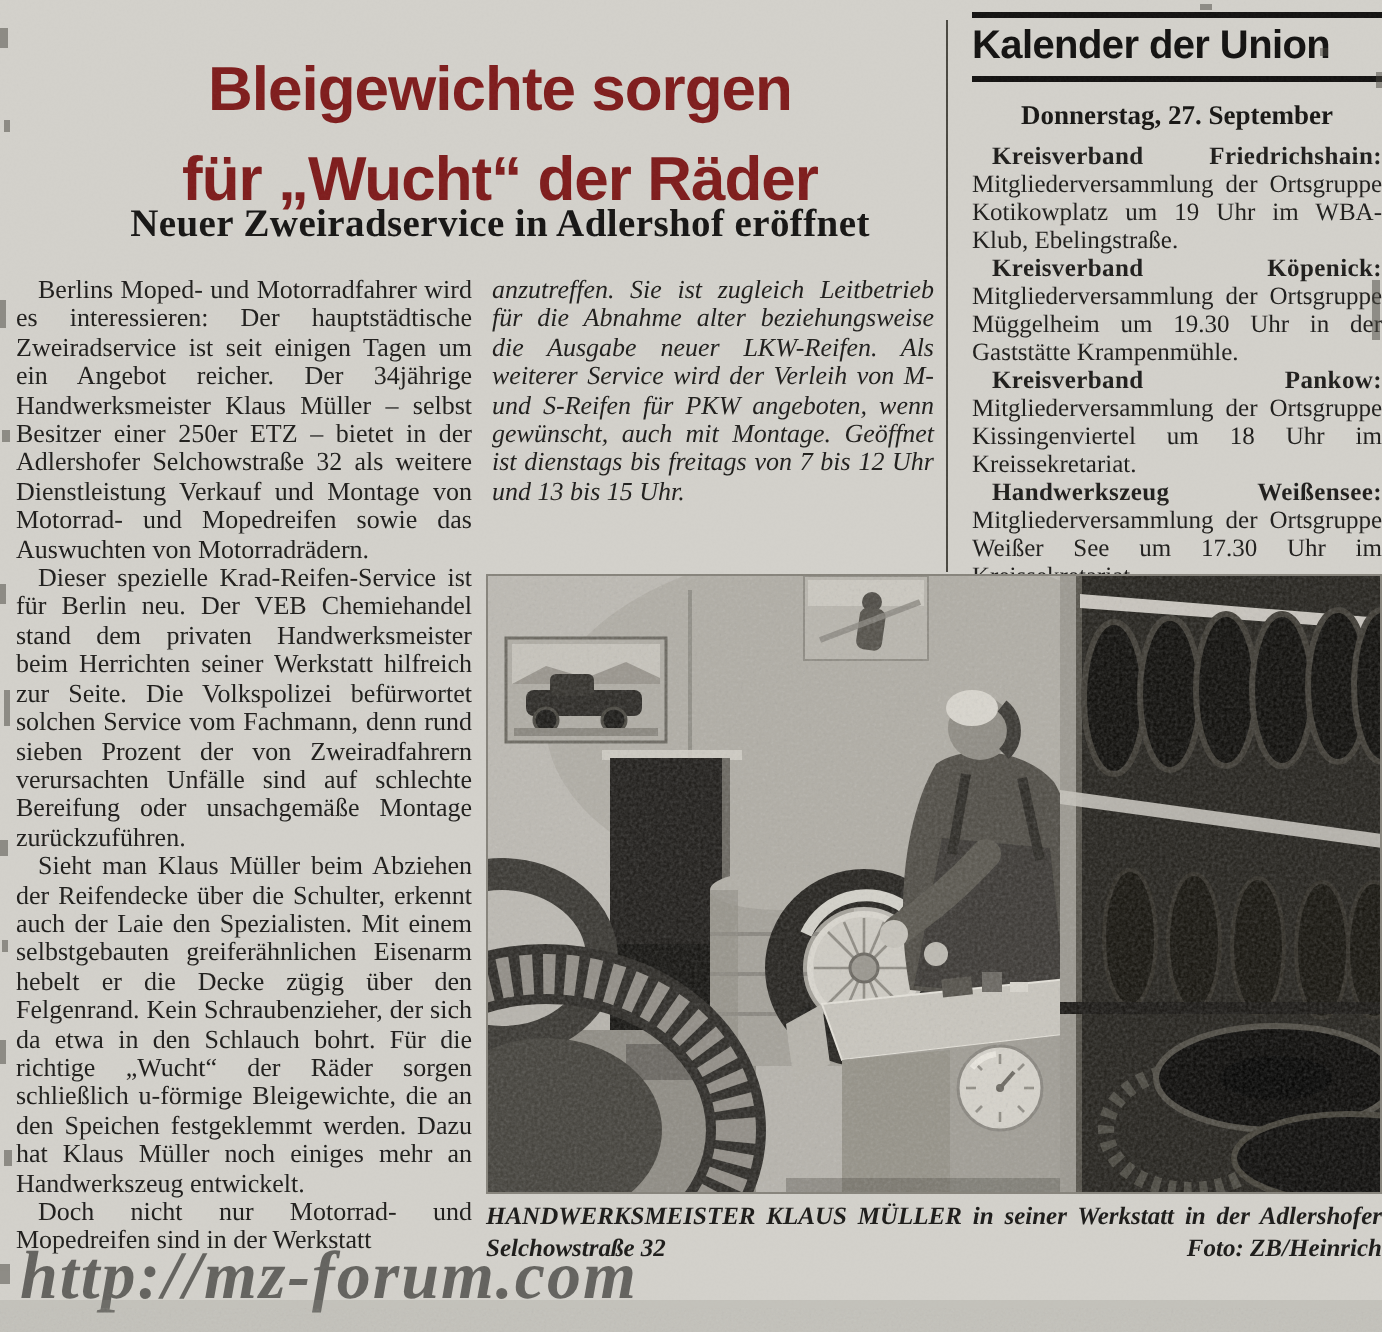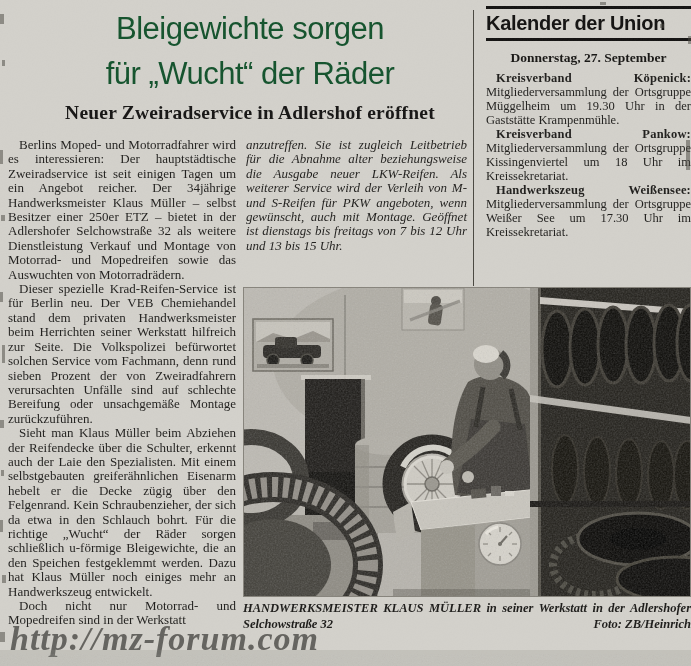--- a/index.html
+++ b/index.html
@@ -5,23 +5,23 @@
   html,body{margin:0;padding:0;}
   body{
     width:691px;height:666px;position:relative;overflow:hidden;
     background:#d3d1cb;
     font-family:"Liberation Serif", serif;
     color:#1d1c1a;
   }
   .abs{position:absolute;}
   
   .headline{
-    left:28px;top:6px;width:444px;text-align:center;
-    font-family:"Liberation Sans", sans-serif;font-weight:400;
-    font-size:31px;line-height:45px;letter-spacing:-.5px;color:#14532d;
+    left:28px;top:22px;width:444px;text-align:center;
+    font-family:"Liberation Sans", sans-serif;font-weight:700;
+    font-size:31px;line-height:45px;letter-spacing:-.5px;color:#7f1d1d;
   }
   .subheadline{
     left:28px;top:102px;width:444px;text-align:center;
     font-weight:700;font-size:19.5px;color:#171615;letter-spacing:.2px;
   }
   
   .col{font-size:13px;line-height:14.4px;text-align:justify;color:#201f1d;}
   .col p{margin:0;text-indent:11px;}
   .col-left{left:8px;top:138px;width:228px;height:500px;overflow:hidden;}
   .col-mid{left:246px;top:138px;width:221px;font-style:italic;}
@@ -89,20 +89,21 @@
 
 <div class="abs vrule"></div>
 
 <aside class="abs kalender">
   <div class="k-rule"></div>
   <h2 class="k-title">Kalender der Union</h2>
   <div class="k-rule"></div>
   <div class="k-date">Donnerstag, 27. September</div>
   <div class="k-entries">
 
+      <p><b>Kreisverband Friedrichshain:</b> <span>Mitgliederversammlung der Ortsgruppe Kotikowplatz um 19 Uhr im WBA-Klub, Ebelingstraße.</span></p>
 
       <p><b>Kreisverband Köpenick:</b> <span>Mitgliederversammlung der Ortsgruppe Müggelheim um 19.30 Uhr in der Gaststätte Krampenmühle.</span></p>
 
       <p><b>Kreisverband Pankow:</b> <span>Mitgliederversammlung der Ortsgruppe Kissingenviertel um 18 Uhr im Kreissekretariat.</span></p>
 
       <p><b>Handwerkszeug Weißensee:</b> <span>Mitgliederversammlung der Ortsgruppe Weißer See um 17.30 Uhr im Kreissekretariat.</span></p>
     </div>
 </aside>
 
 <figure class="abs photo" style="margin:0">

